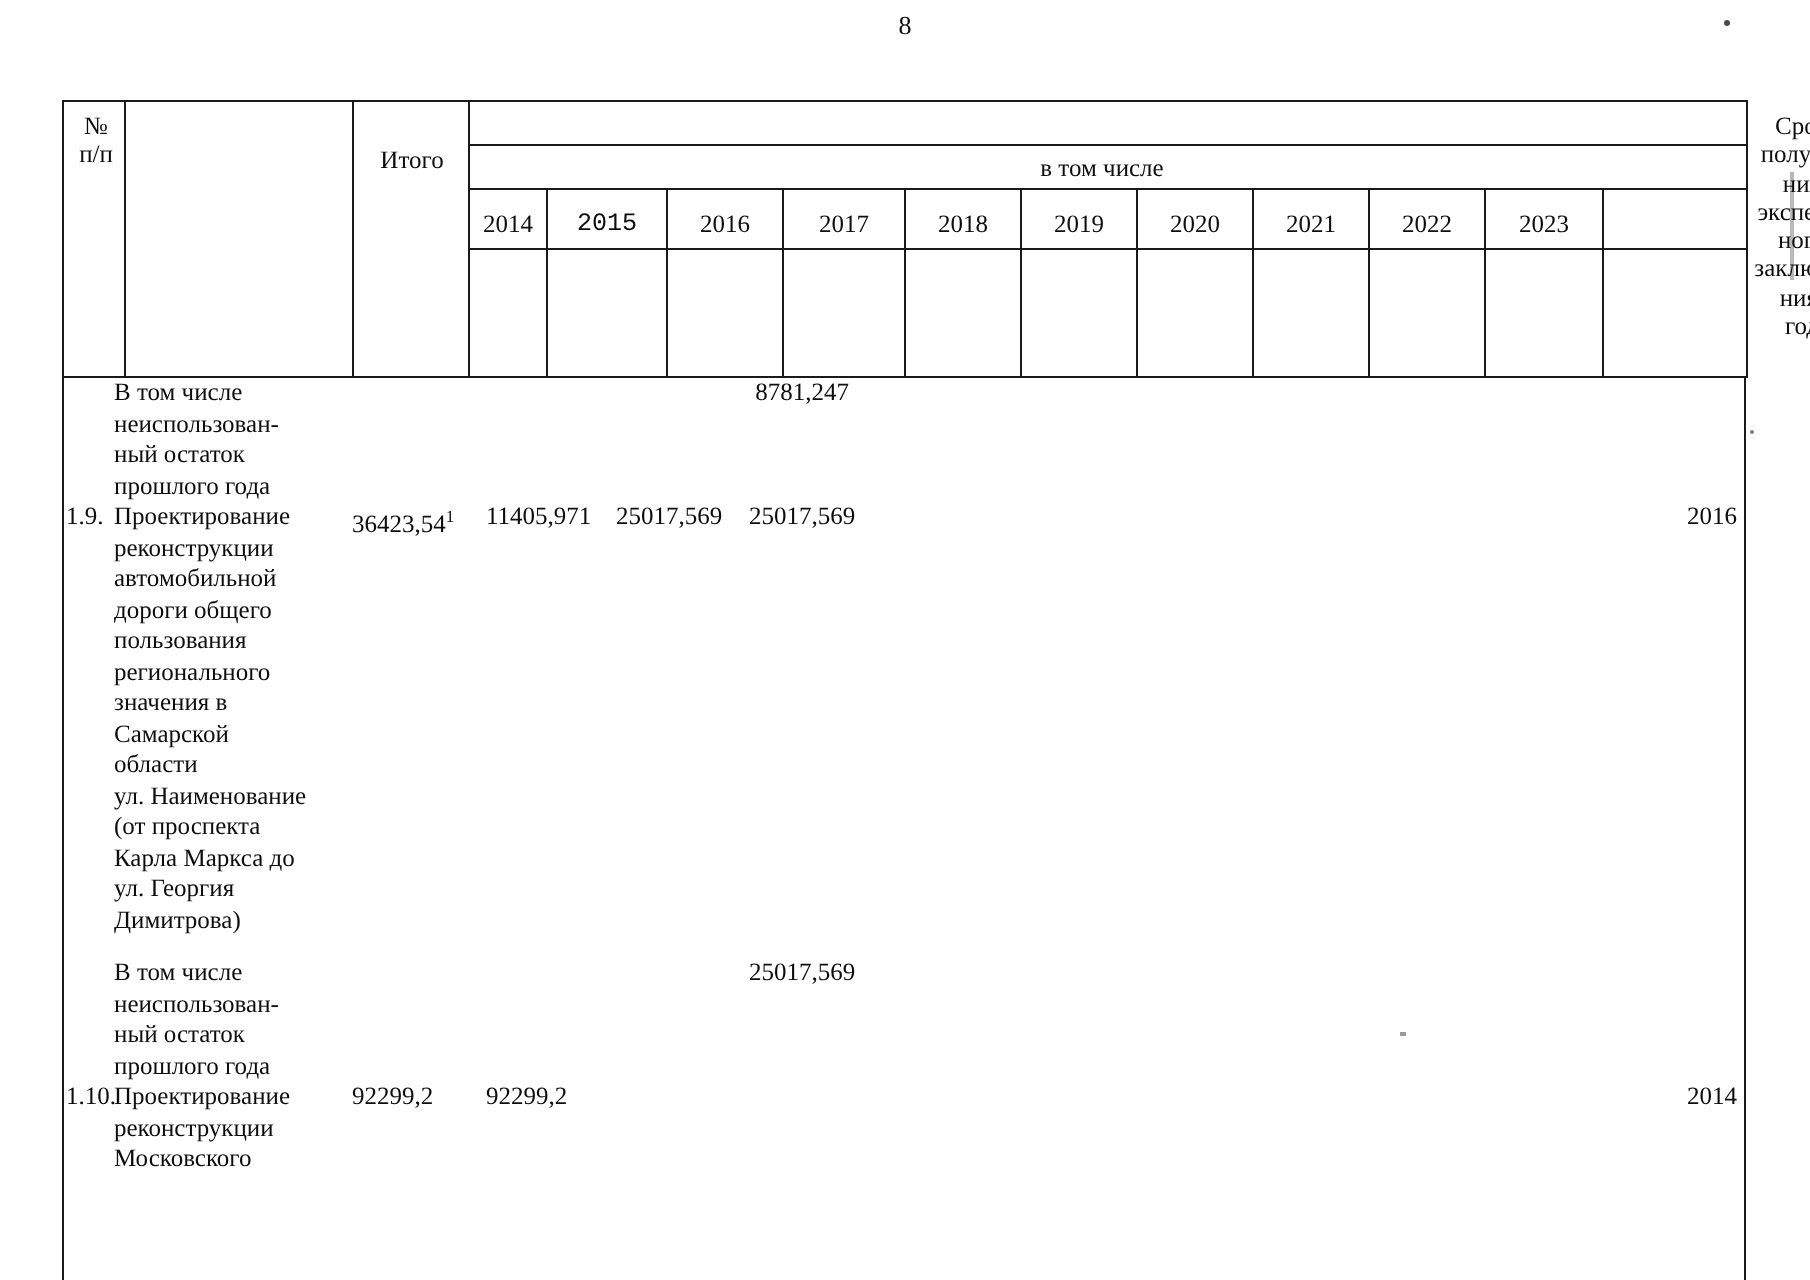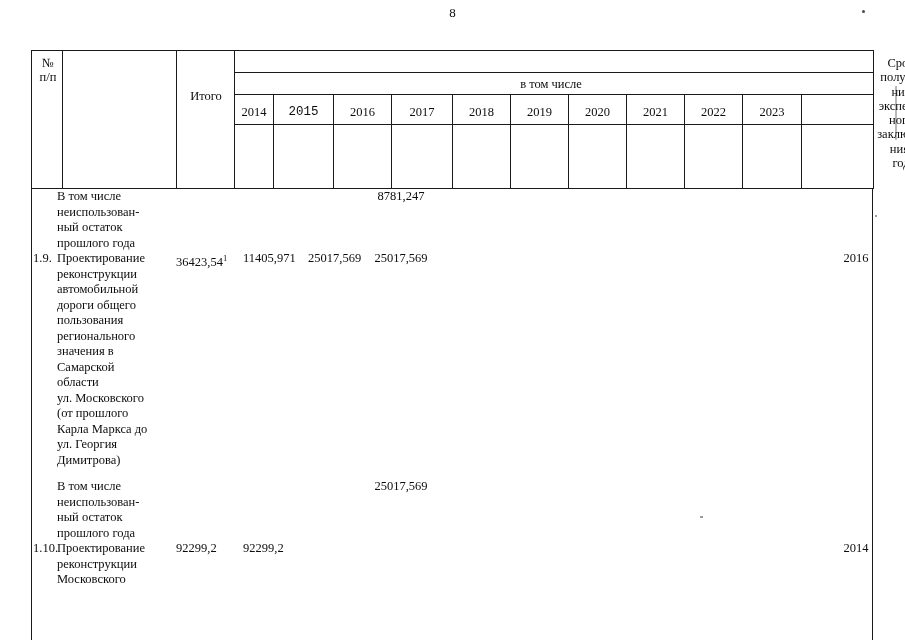--- a/index.html
+++ b/index.html
@@ -63,21 +63,21 @@
   }
   .hline {
     position: absolute;
     height: 1px;
     background: #1a1a1a;
   }
 
   
   .c-np      { left: 2px;   top: 5px;   width: 28px; }
   .c-name    { left: 34px;  top: 5px;   width: 110px;}
-  .c-total   { left: 148px; top: 38px;  width: 52px; }
+  .c-total   { left: 148px; top: 22px;  width: 52px; }
   .c-volume  { left: 204px; top: 5px;   width: 630px;}
   .c-among   { left: 204px; top: 26px;  width: 630px;}
   .c-srok    { left: 838px; top: 5px;   width: 62px; }
 
   .yr {
     position: absolute;
     top: 54px;
     font-size: 12.5px;
     text-align: center;
     font-family: "Liberation Serif", serif;
@@ -245,22 +245,22 @@
       <div class="col-name">
         <div>Проектирование</div>
         <div>реконструкции</div>
         <div>автомобильной</div>
         <div>дороги общего</div>
         <div>пользования</div>
         <div>регионального</div>
         <div>значения в</div>
         <div>Самарской</div>
         <div>области</div>
-        <div>ул. Московского</div>
-        <div>(от прошлого</div>
+        <div>ул. Наименование</div>
+        <div>(от проспекта</div>
         <div>Карла Маркса до</div>
         <div>ул. Георгия</div>
         <div>Димитрова)</div>
       </div>
       <div class="col-total"><span>36423,54</span><sup>1</sup></div>
       <div class="col-y2014">11405,971</div>
       <div class="col-y2015">25017,569</div>
       <div class="col-y2016">25017,569</div>
       <div class="col-srok">2016</div>
     </div>

